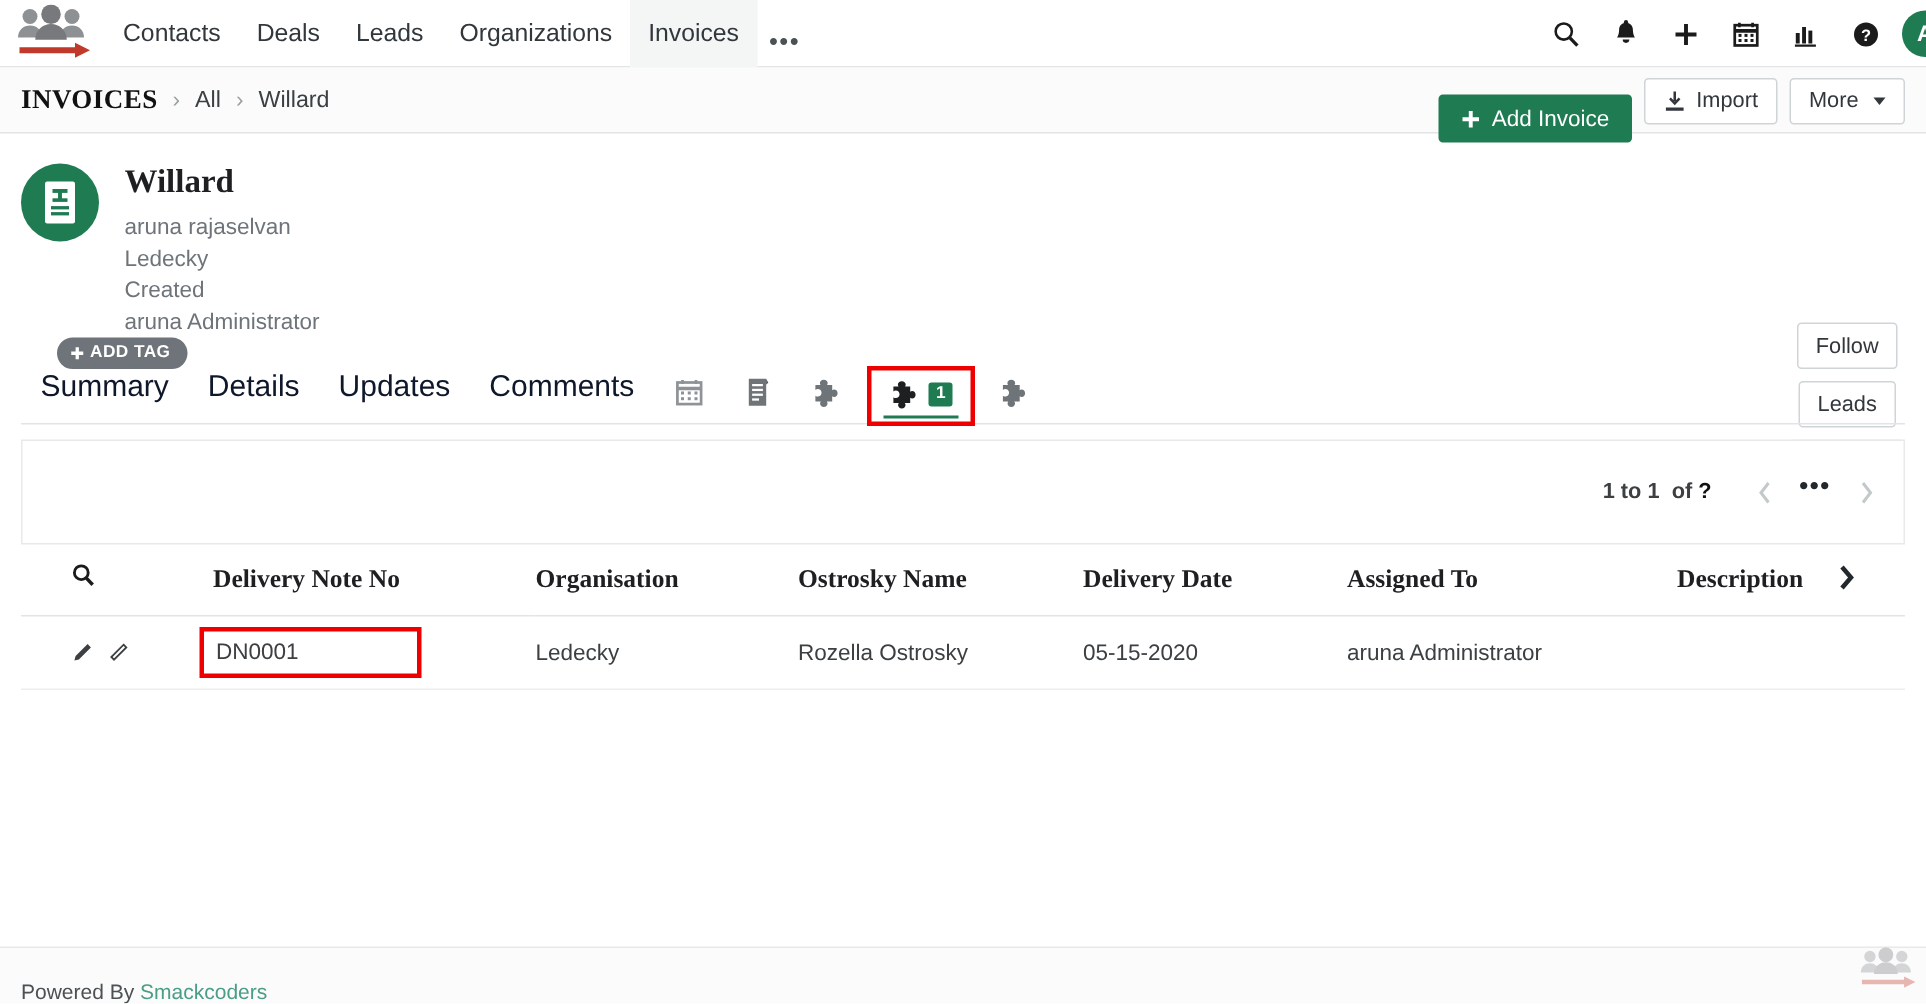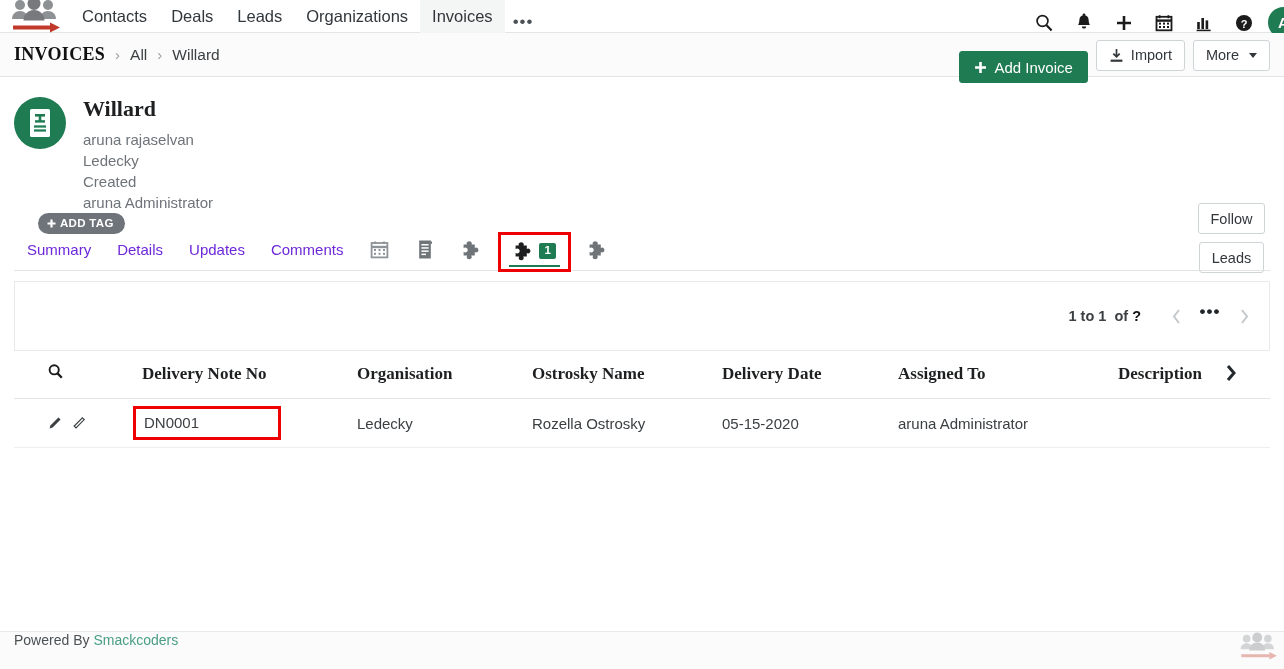--- a/index.html
+++ b/index.html
@@ -8,21 +8,21 @@
     width:1284px; height:669px;
     font-family:"Liberation Sans", sans-serif;
     background:#ffffff;
     color:#2b2b2b;
     overflow:hidden;
     position:relative;
   }
 
   
   .topnav{
-    height:33px; width:100%;
+    height:45px; width:100%;
     background:#ffffff;
     border-bottom:1px solid #e2e4e6;
     display:flex; align-items:center;
     position:relative;
   }
   .logo-wrap{
     width:70px; height:45px;
     display:flex; align-items:center; justify-content:center;
     flex:0 0 auto;
   }
@@ -164,22 +164,22 @@
 
   
   .tabbar{
     margin:0 14px;
     border-bottom:1px solid #e2e4e6;
     display:flex; align-items:flex-end;
     height:44px;
     position:relative;
   }
   .tab{
-    font-size:15px;
-    color:#6d28d9;
+    font-size:20px;
+    color:#0f172a;
     padding:0 13px 12px 13px;
     cursor:pointer;
     white-space:nowrap;
   }
   .tab-ico{
     padding:0 14px 10px 14px;
     cursor:pointer;
     display:flex; align-items:flex-end;
     position:relative;
   }
@@ -265,21 +265,21 @@
     margin:-6px 0 -6px -9px;
     min-width:148px;
   }
 
   
   .footer{
     position:absolute; left:0; bottom:0;
     width:100%; height:38px;
     background:#fbfbfb;
     border-top:1px solid #e7e9ea;
-    display:flex; align-items:flex-start;
+    display:flex; align-items:flex-end;
   }
   .footer-text{
     font-size:14px; color:#4b5154;
     padding-left:14px;
   }
   .footer-text a{ color:#4a9e86; text-decoration:none; }
   .footer-logo{
     position:absolute; right:4px; bottom:3px;
     opacity:.35;
   }

